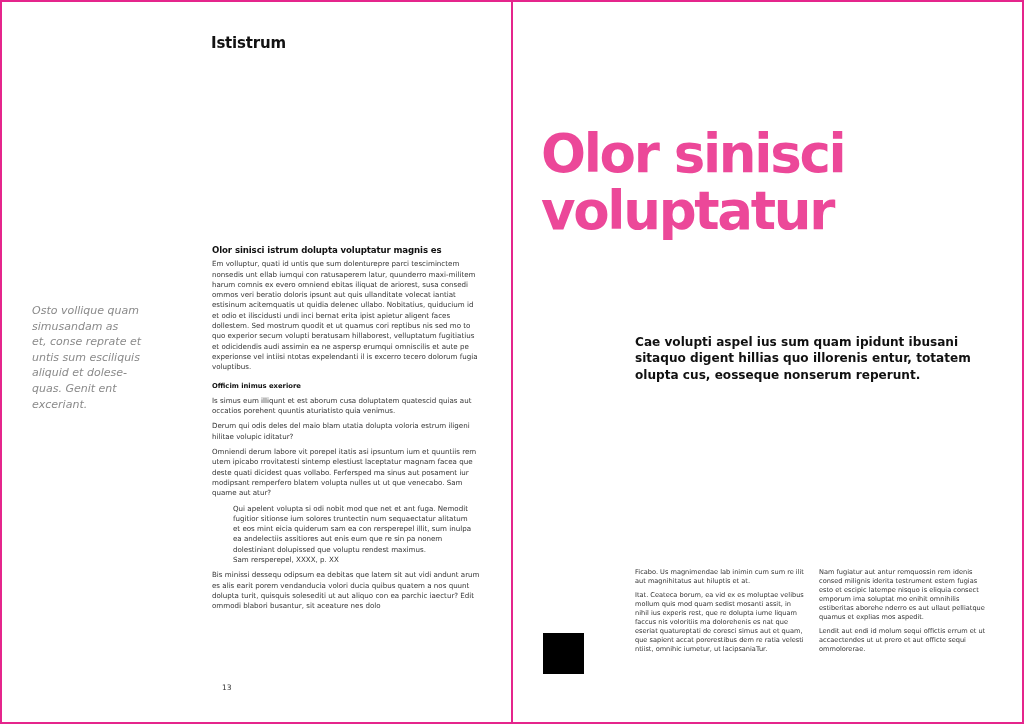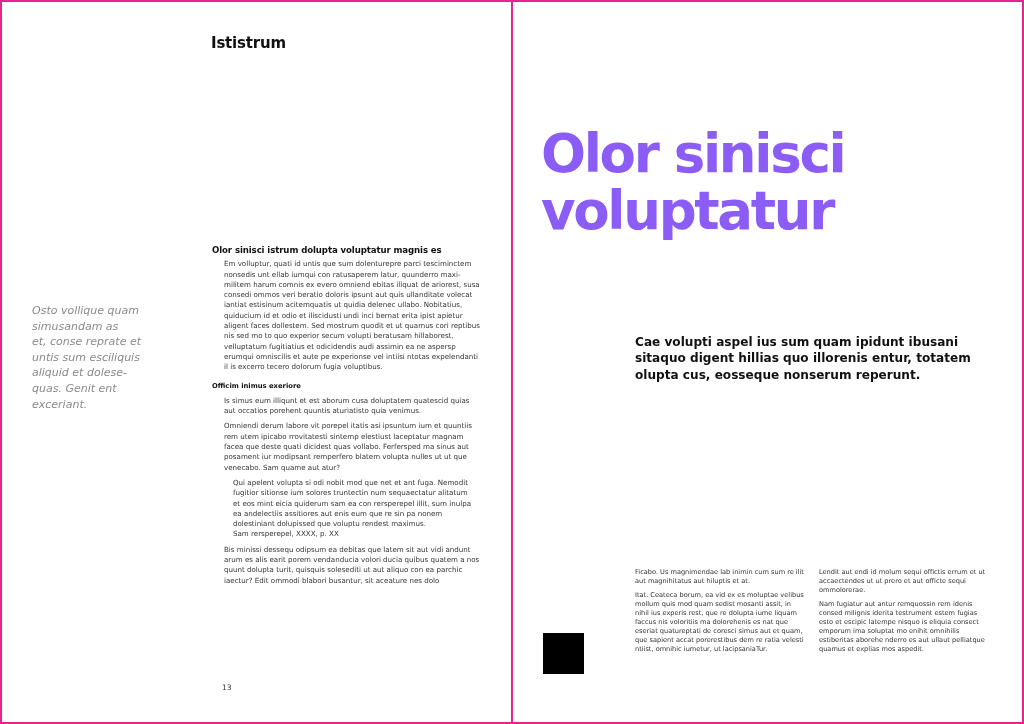--- a/index.html
+++ b/index.html
@@ -24,31 +24,31 @@
     .body-col {
       position: absolute; left: 210px; top: 243px; width: 270px;
       font-family: "DejaVu Sans", sans-serif; font-size: 7.1px; line-height: 10.3px; color: #333;
     }
     .body-col h2 {
       font-size: 8.6px; font-weight: bold; color: #111; margin-bottom: 4px; letter-spacing: -0.1px;
     }
     .body-col h3 {
       font-size: 6.8px; font-weight: bold; color: #111; margin-top: 8px; margin-bottom: 5px;
     }
-    .body-col p { margin-bottom: 5px; margin-left: 12px; }
+    .body-col p { margin-bottom: 5px; }
     .body-col blockquote { margin: 0 8px 5px 21px; }
     .body-col blockquote .cite { display: block; }
     .folio {
       position: absolute; left: 220px; top: 681px; font-size: 7.5px; color: #333;
     }
 
     .headline {
       position: absolute; left: 541px; top: 125px; width: 450px;
       font-family: "DejaVu Sans", sans-serif; font-weight: bold; font-size: 53px;
-      line-height: 57px; letter-spacing: -2.3px; color: #8b5cf6;
+      line-height: 57px; letter-spacing: -2.3px; color: #ec4899;
     }
     .headline span { display: block; }
     .standfirst {
       position: absolute; left: 635px; top: 334px; width: 340px;
       font-family: "DejaVu Sans", sans-serif; font-size: 12.1px; line-height: 16.4px; color: #111; font-weight: bold;
     }
     .small-col {
       position: absolute; top: 568px; width: 170px;
       font-family: "DejaVu Sans", sans-serif; font-size: 6.6px; line-height: 9px; color: #333;
     }
@@ -70,20 +70,21 @@
 untis sum esciliquis
 aliquid et dolese-
 quas. Genit ent
 exceriant.</div>
 
     <div class="body-col">
       <h2>Olor sinisci istrum dolupta voluptatur magnis es</h2>
       <p>Em volluptur, quati id untis que sum dolenturepre parci tesciminctem nonsedis unt ellab iumqui con ratusaperem latur, quunderro maxi-militem harum comnis ex evero omniend ebitas iliquat de ariorest, susa consedi ommos veri beratio doloris ipsunt aut quis ullanditate volecat iantiat estisinum acitemquatis ut quidia delenec ullabo. Nobitatius, quiducium id et odio et iliscidusti undi inci bernat erita ipist apietur aligent faces dollestem. Sed mostrum quodit et ut quamus cori reptibus nis sed mo to quo experior secum volupti beratusam hillaborest, velluptatum fugitiatius et odicidendis audi assimin ea ne aspersp erumqui omniscilis et aute pe experionse vel intiisi ntotas expelendanti il is excerro tecero dolorum fugia voluptibus.</p>
       <h3>Officim inimus exeriore</h3>
       <p>Is simus eum illiqunt et est aborum cusa doluptatem quatescid quias aut occatios porehent quuntis aturiatisto quia venimus.</p>
+      <p>Derum qui odis deles del maio blam utatia dolupta voloria estrum iligeni hilitae volupic iditatur?</p>
       <p>Omniendi derum labore vit porepel itatis asi ipsuntum ium et quuntiis rem utem ipicabo rrovitatesti sintemp elestiust laceptatur magnam facea que deste quati dicidest quas vollabo. Ferfersped ma sinus aut posament iur modipsant remperfero blatem volupta nulles ut ut que venecabo. Sam quame aut atur?</p>
       <blockquote>
         <span>Qui apelent volupta si odi nobit mod que net et ant fuga. Nemodit fugitior sitionse ium solores truntectin num sequaectatur alitatum et eos mint eicia quiderum sam ea con rersperepel illit, sum inulpa ea andelectiis assitiores aut enis eum que re sin pa nonem dolestiniant dolupissed que voluptu rendest maximus.</span>
         <span class="cite">Sam rersperepel, XXXX, p. XX</span>
       </blockquote>
       <p>Bis minissi dessequ odipsum ea debitas que latem sit aut vidi andunt arum es alis earit porem vendanducia volori ducia quibus quatem a nos quunt dolupta turit, quisquis solesediti ut aut aliquo con ea parchic iaectur? Edit ommodi blabori busantur, sit aceature nes dolo</p>
     </div>
 
     <div class="folio">13</div>
   </div>
@@ -95,18 +96,18 @@
     <span>voluptatur</span>
   </div>
 
   <div class="standfirst">Cae volupti aspel ius sum quam ipidunt ibusani sitaquo digent hillias quo illorenis entur, totatem olupta cus, eosseque nonserum reperunt.</div>
 
   <div class="small-col col-a">
     <p>Ficabo. Us magnimendae lab inimin cum sum re ilit aut magnihitatus aut hiluptis et at.</p>
     <p>Itat. Ceateca borum, ea vid ex es moluptae velibus mollum quis mod quam sedist mosanti assit, in nihil ius experis rest, que re dolupta iume liquam faccus nis voloritiis ma dolorehenis es nat que eseriat quatureptati de coresci simus aut et quam, que sapient accat porerestibus dem re ratia velesti ntiist, omnihic iumetur, ut lacipsaniaTur.</p>
   </div>
   <div class="small-col col-b">
+    <p>Nam fugiatur aut antur remquossin rem idenis consed milignis iderita testrument estem fugias esto et escipic latempe nisquo is eliquia consect emporum ima soluptat mo enihit omnihilis estiberitas aborehe nderro es aut ullaut pelliatque quamus et explias mos aspedit.</p>
     <p>Lendit aut endi id molum sequi offictis errum et ut accaectendes ut ut prero et aut officte sequi ommolorerae.</p>
-    <p>Nam fugiatur aut antur remquossin rem idenis consed milignis iderita testrument estem fugias esto et escipic latempe nisquo is eliquia consect emporum ima soluptat mo enihit omnihilis estiberitas aborehe nderro es aut ullaut pelliatque quamus et explias mos aspedit.</p>
   </div>
 
   <div class="black-square"></div>
 </div>
 
 </body></html>

